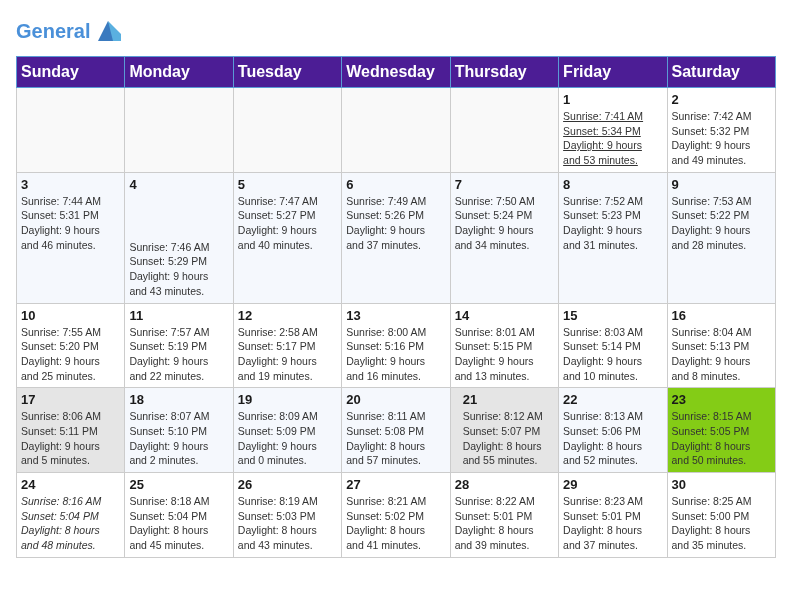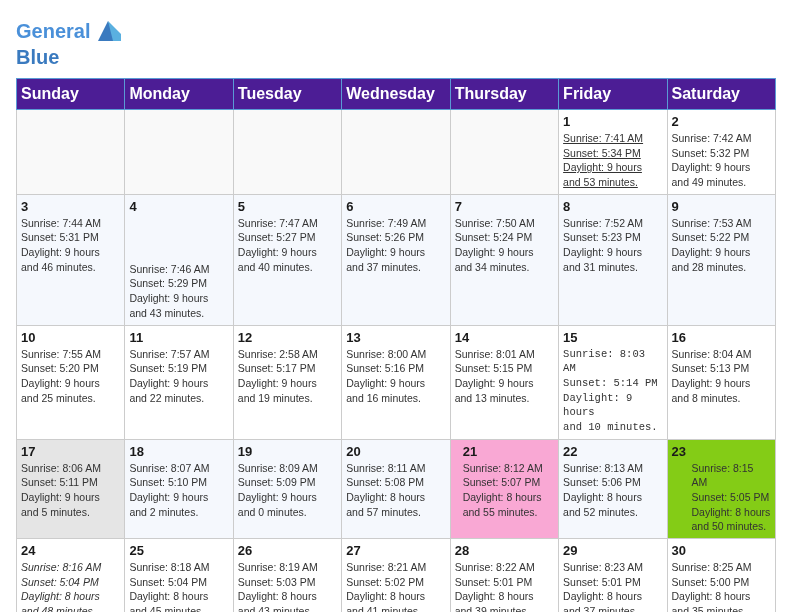--- a/index.html
+++ b/index.html
@@ -93,21 +93,20 @@
     <div>
       <div style="display:flex;align-items:center;">
         <div class="logo-text">
           <span>General</span>
         </div>
         <svg class="logo-icon" viewBox="0 0 30 30" xmlns="http://www.w3.org/2000/svg">
           <polygon points="5,25 15,5 25,25" fill="#3a7abf"></polygon>
           <polygon points="15,5 28,18 28,25 20,25" fill="#5ab0e0"></polygon>
         </svg>
       </div>
-      <div class="logo-text" style="color:#3a7abf;font-size:20px;font-weight:bold;">Blue</div>
     </div>
   </div>
   <div class="title-area">
     <div class="month-title"></div>
     <div class="location"></div>
   </div>
 </div>
 
 <table class="calendar">
   <thead>
@@ -225,21 +224,21 @@
         </td>
         <td>
           <span class="day-number">14</span>
           <div class="day-info" style="white-space: pre-line;">Sunrise: 8:01 AM
 Sunset: 5:15 PM
 Daylight: 9 hours
 and 13 minutes.</div>
         </td>
         <td>
           <span class="day-number">15</span>
-          <div class="day-info" style="white-space: pre-line; font-family: Liberation Mono, monospace;">Sunrise: 8:03 AM
+          <div class="day-info" style="white-space: pre-line;">Sunrise: 8:03 AM
 Sunset: 5:14 PM
 Daylight: 9 hours
 and 10 minutes.</div>
         </td>
         <td>
           <span class="day-number">16</span>
           <div class="day-info" style="white-space: pre-line;">Sunrise: 8:04 AM
 Sunset: 5:13 PM
 Daylight: 9 hours
 and 8 minutes.</div>
@@ -267,37 +266,37 @@
 Daylight: 9 hours
 and 0 minutes.</div>
         </td>
         <td style="background: rgb(245, 248, 253);">
           <span class="day-number">20</span>
           <div class="day-info" style="white-space: pre-line;">Sunrise: 8:11 AM
 Sunset: 5:08 PM
 Daylight: 8 hours
 and 57 minutes.</div>
         </td>
-        <td style="background: #f9a8d4; padding-left: 12px;">
+        <td style="background: #e5e5e5; padding-left: 12px;">
           <span class="day-number">21</span>
           <div class="day-info" style="white-space: pre-line;">Sunrise: 8:12 AM
 Sunset: 5:07 PM
 Daylight: 8 hours
 and 55 minutes.</div>
         </td>
         <td style="background: rgb(245, 248, 253);">
           <span class="day-number">22</span>
           <div class="day-info" style="white-space: pre-line;">Sunrise: 8:13 AM
 Sunset: 5:06 PM
 Daylight: 8 hours
 and 52 minutes.</div>
         </td>
         <td style="background: #84cc16;">
           <span class="day-number">23</span>
-          <div class="day-info" style="white-space: pre-line; margin-left: 20px;">Sunrise: 8:15 AM
+          <div class="day-info" style="white-space: pre-line;">Sunrise: 8:15 AM
 Sunset: 5:05 PM
 Daylight: 8 hours
 and 50 minutes.</div>
         </td>
       </tr>
       <tr>
         <td>
           <span class="day-number">24</span>
           <div class="day-info" style="white-space: pre-line; font-style: italic;">Sunrise: 8:16 AM
 Sunset: 5:04 PM

